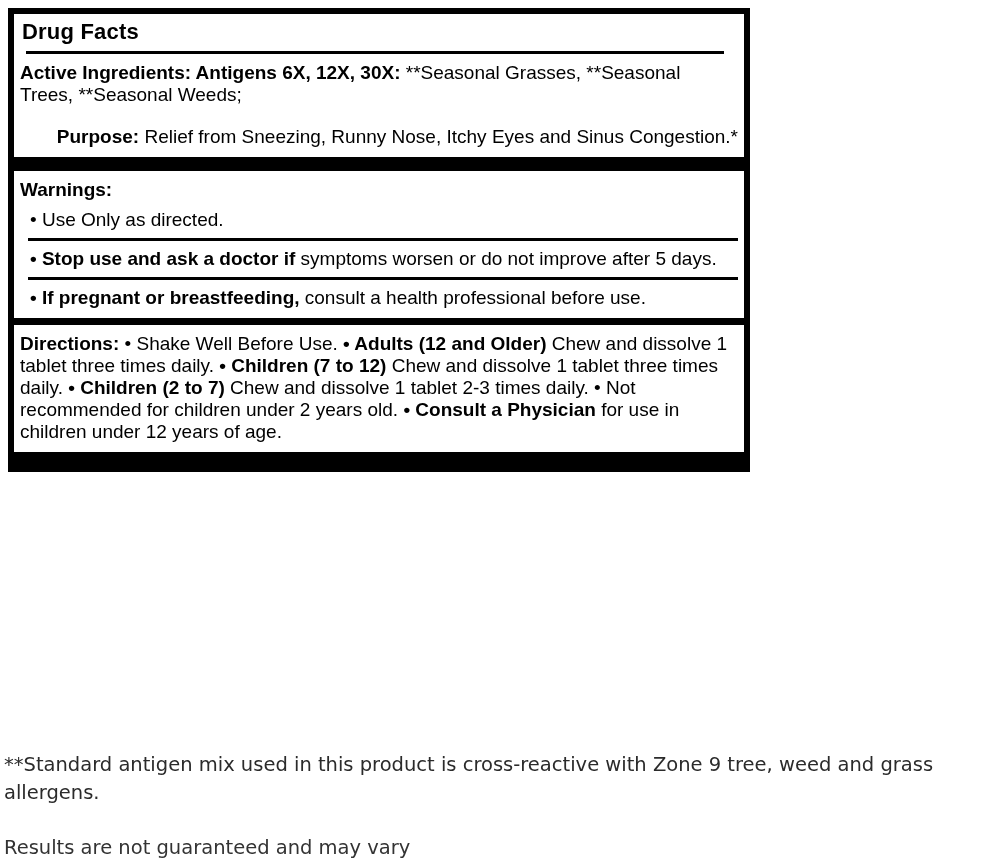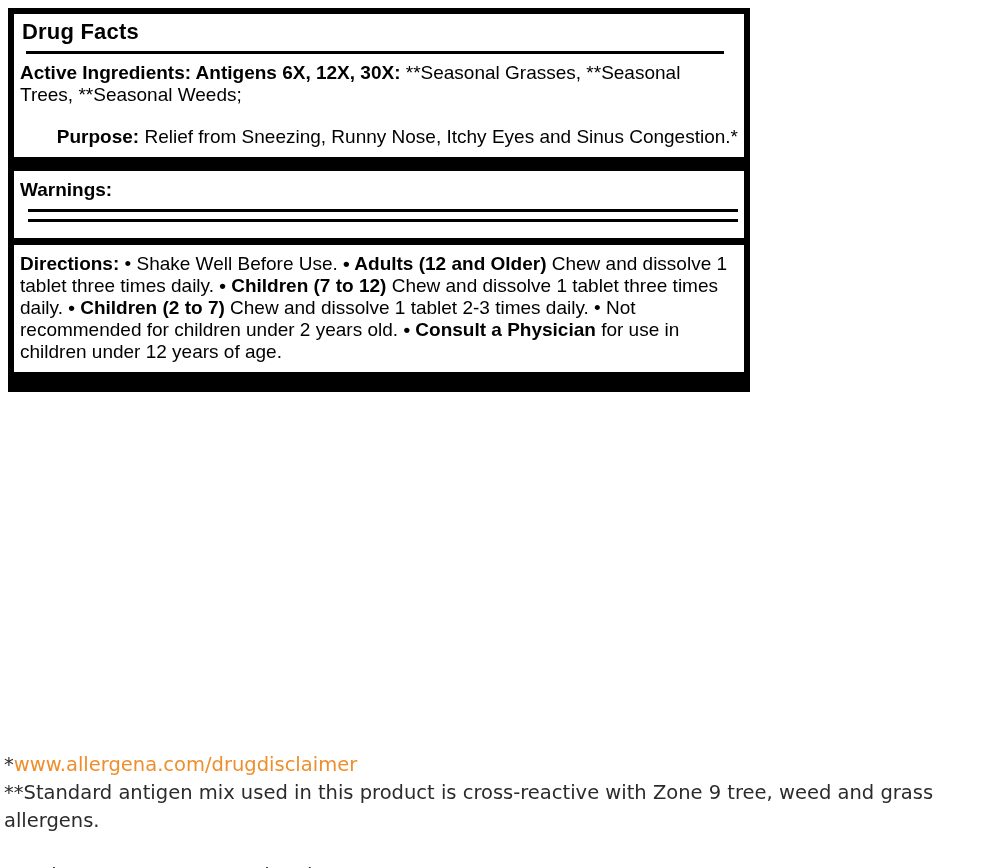--- a/index.html
+++ b/index.html
@@ -48,37 +48,39 @@
       <p class="purpose-gap"><span class="b">Purpose: </span><span>Relief from Sneezing, Runny Nose, Itchy Eyes and Sinus Congestion.*</span></p>
     </div>
 
     <div class="divider"></div>
 
 
     <div class="divider"></div>
 
     <div class="section">
       <p class="w-head">Warnings:</p>
+      <p class="bullet"><span>• Use Only as directed.</span></p>
       <div class="thin-rule"></div>
+      <p class="bullet"><span class="b">• Stop use and ask a doctor if </span><span>symptoms worsen or do not improve after 5 days.</span></p>
       <div class="thin-rule"></div>
+      <p class="bullet"><span class="b">• If pregnant or breastfeeding, </span><span>consult a health professional before use.</span></p>
     </div>
 
     <div class="divider"></div>
 
     <div class="section">
       <p><span class="b">Directions: </span><span>• Shake Well Before Use. </span><span class="b">• Adults (12 and Older)</span><span> Chew and dissolve 1 tablet three times daily. </span><span class="b">• Children (7 to 12)</span><span> Chew and dissolve 1 tablet three times daily. </span><span class="b">• Children (2 to 7)</span><span> Chew and dissolve 1 tablet 2-3 times daily. • Not recommended for children under 2 years old. </span><span class="b">• Consult a Physician</span><span> for use in children under 12 years of age.</span></p>
     </div>
 
     <div class="divider"></div>
 
 
     <div class="divider"></div>
 
 
   </div>
 
   <div class="footer">
-    <p><span>*</span><a class="foot-link" style="color: rgb(238, 142, 44);">www.allergena.com/drugdisclaimer</a></p>
     <p>**Standard antigen mix used in this product is cross-reactive with Zone 9 tree, weed and grass allergens.</p>
     <p class="results-line">Results are not guaranteed and may vary</p>
   </div>
 
 </div>
 
 </body></html>

